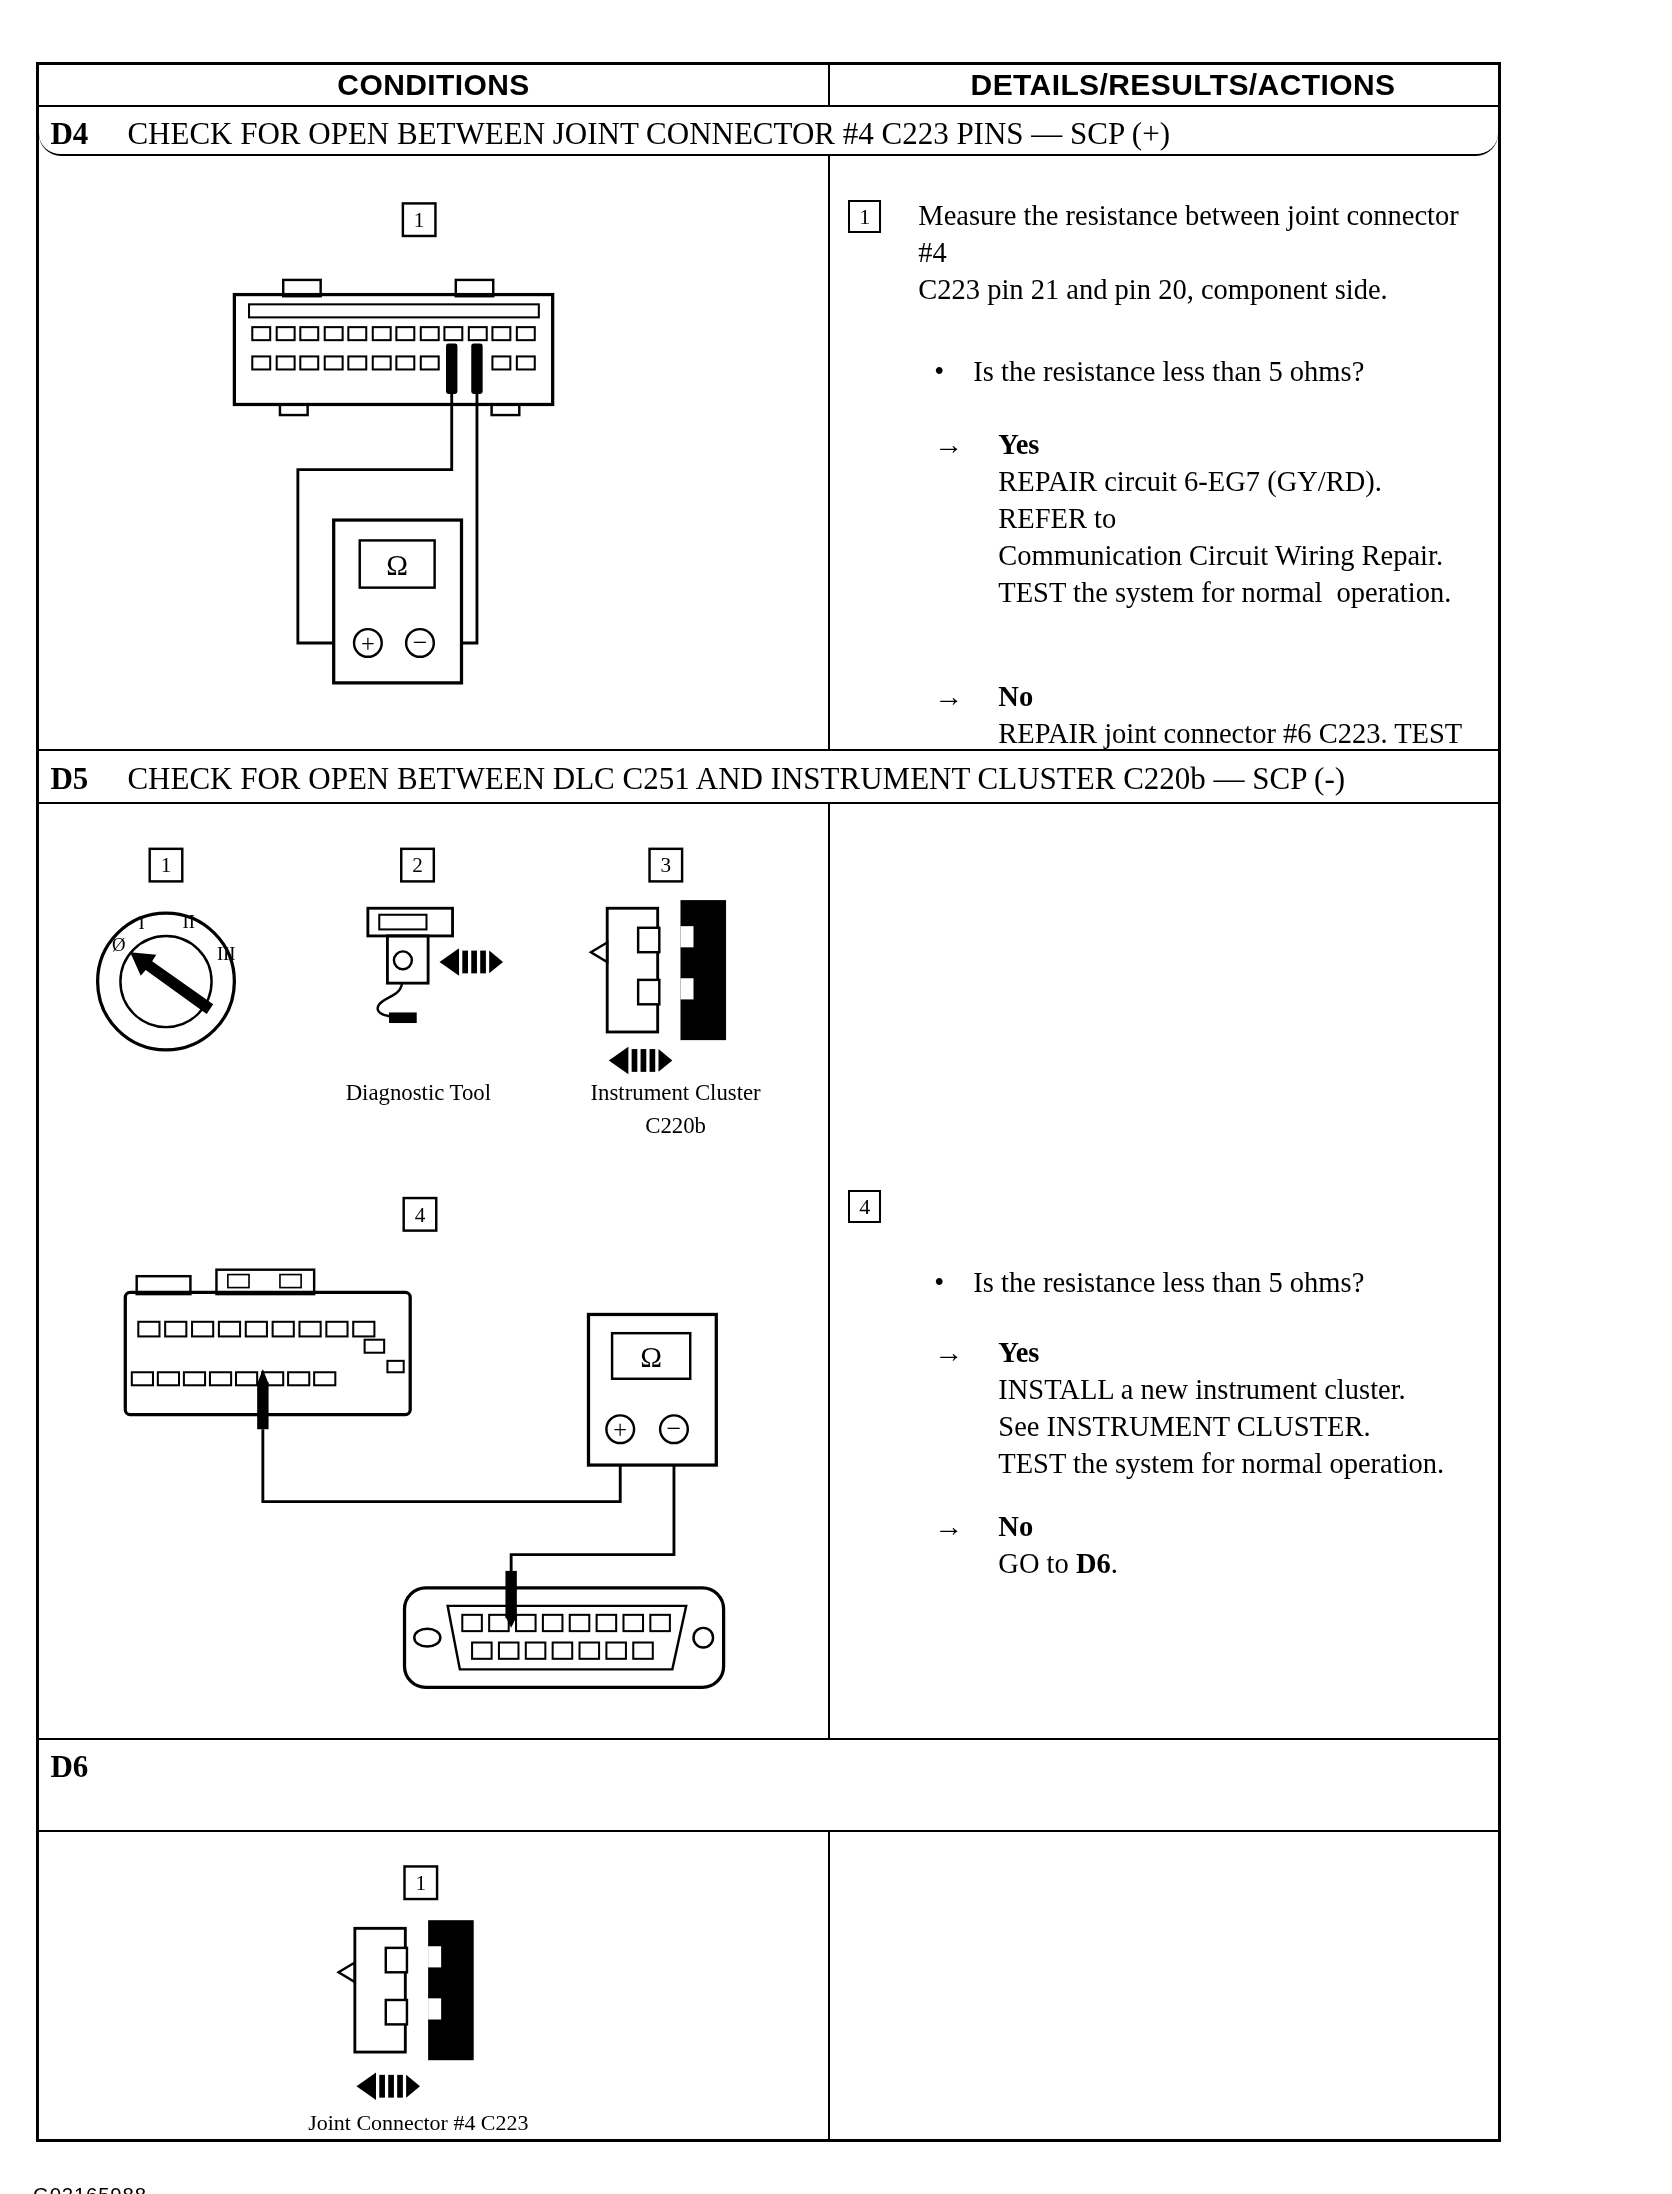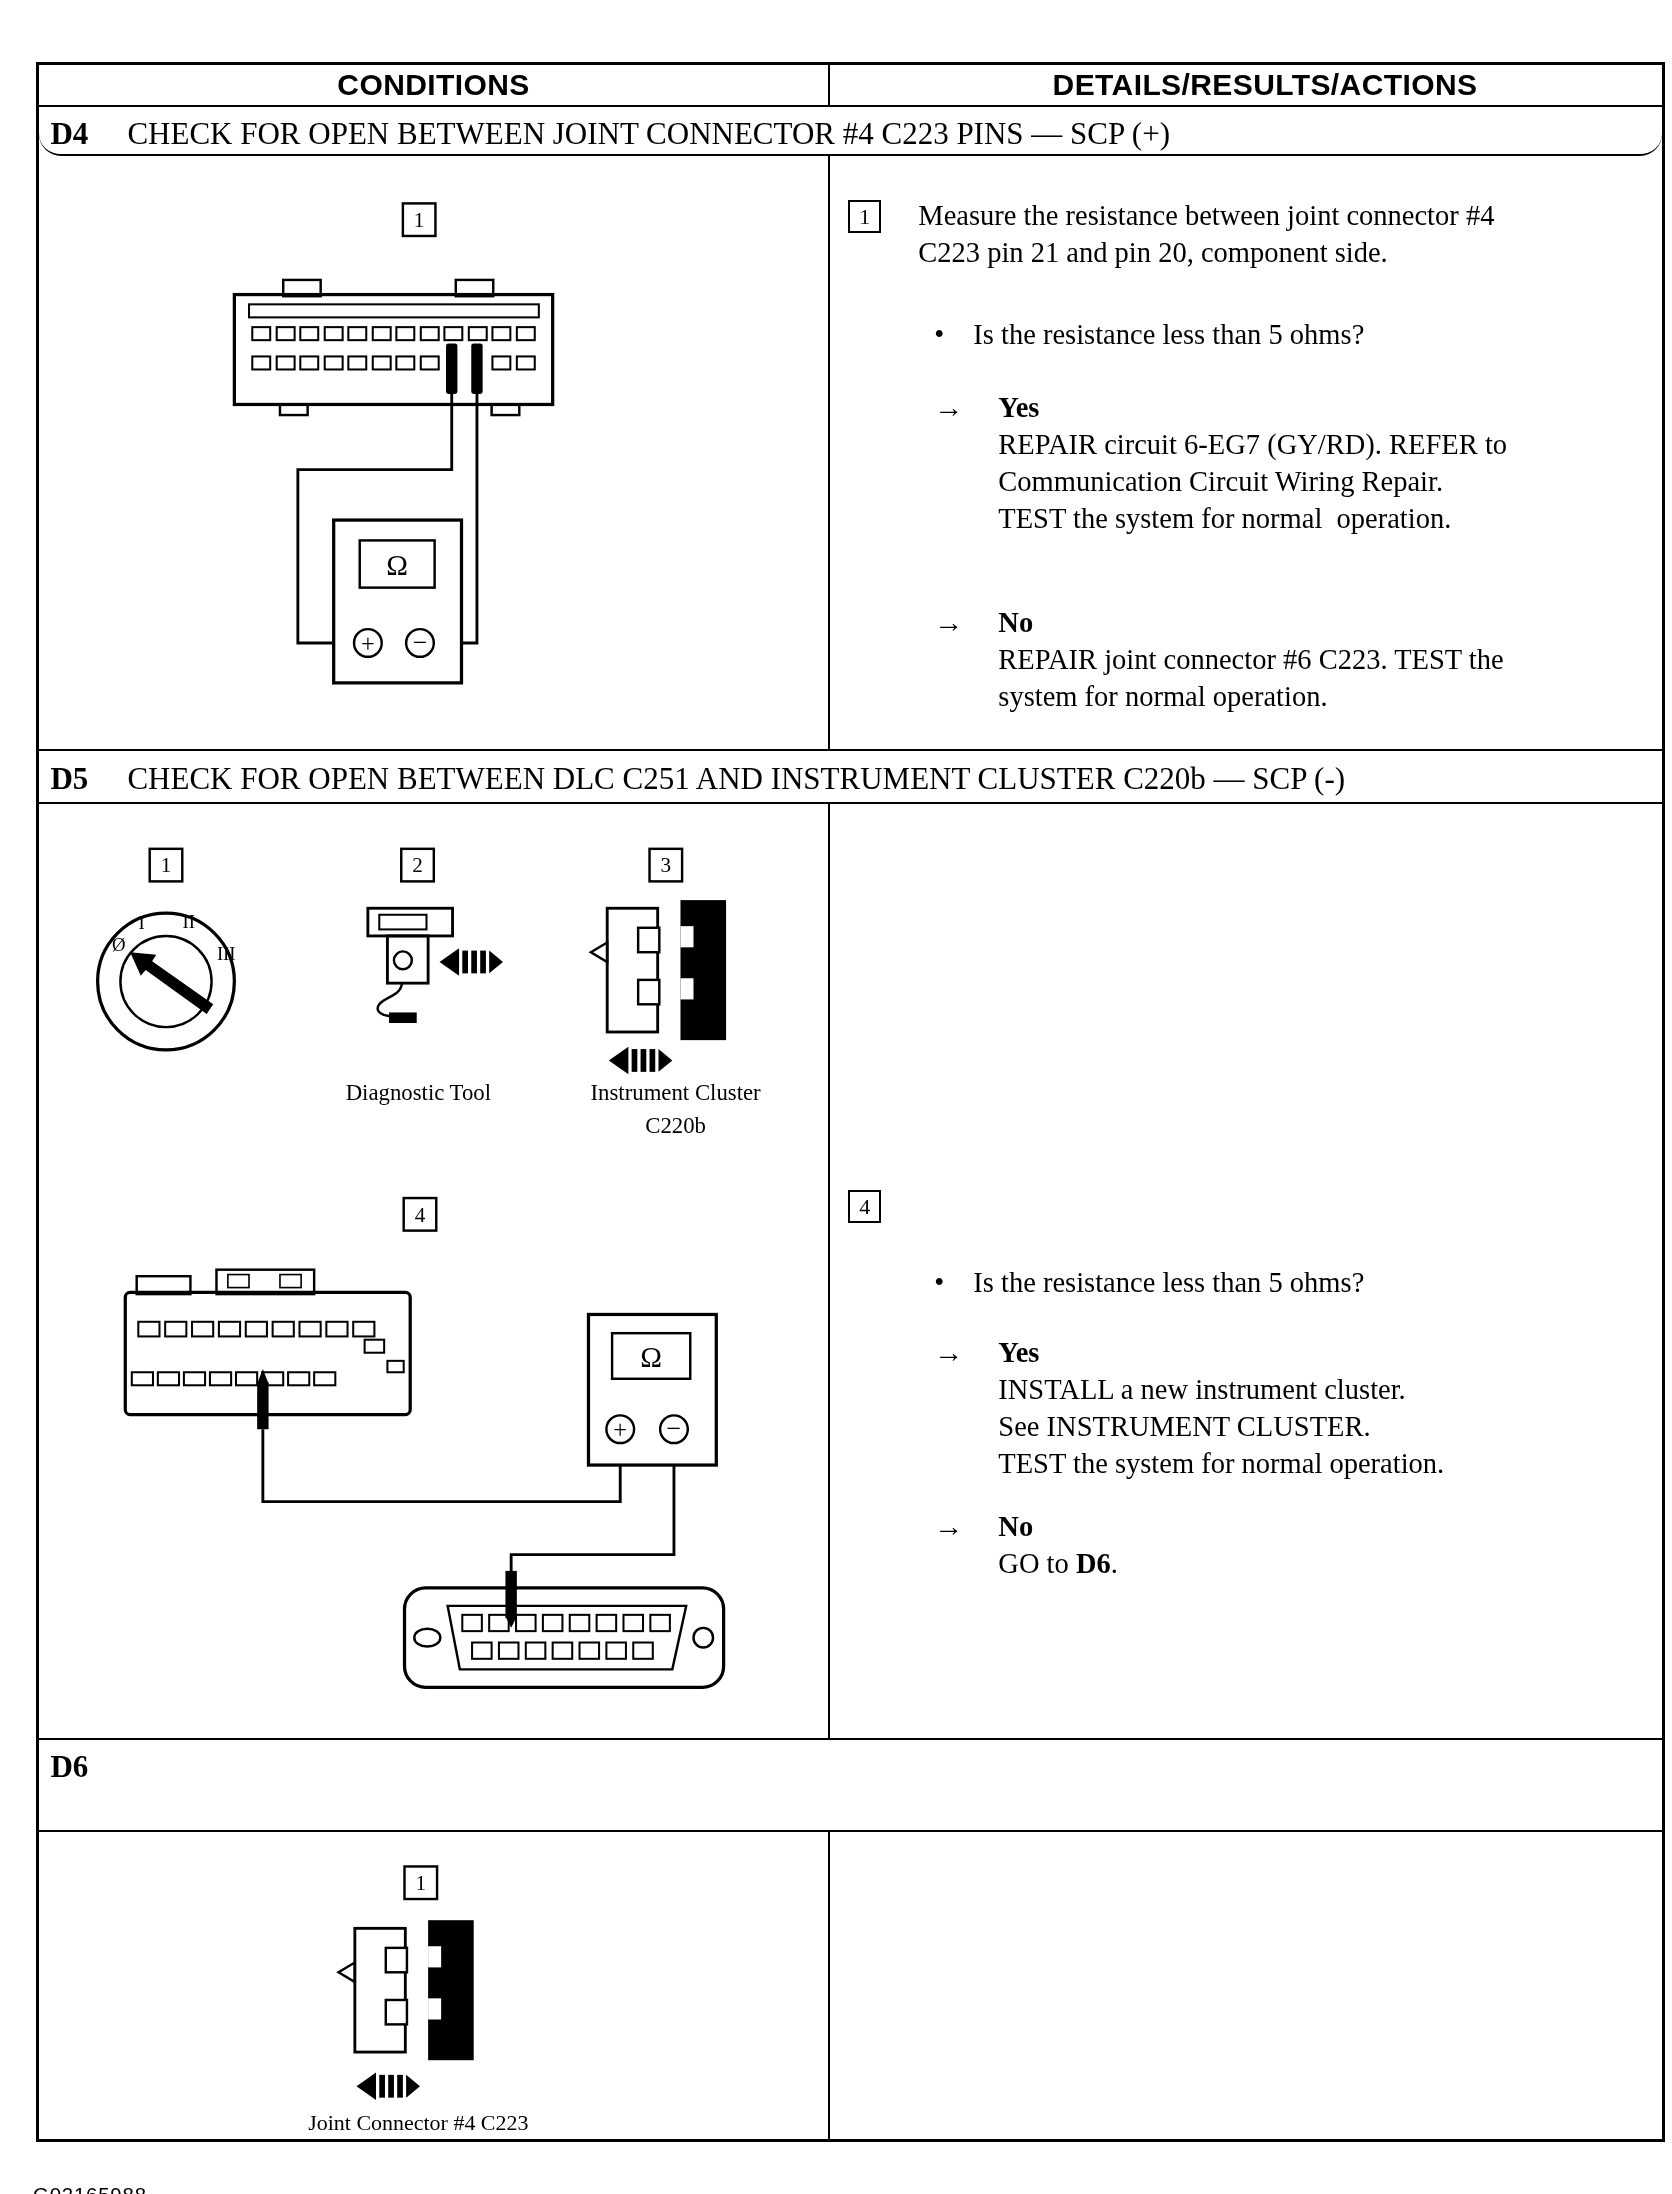--- a/index.html
+++ b/index.html
@@ -2,21 +2,21 @@
 <html style="font-size:13px"><head>
 <meta charset="utf-8">
 <style>
   * { margin:0; padding:0; box-sizing:border-box; }
   html,body { background:#fff; }
   body {
     width:1673px; height:2194px; position:relative;
     font-family:"Liberation Serif", serif; color:#000;
   }
   .ptable {
-    position:absolute; left:36px; top:62px; width:1629px; height:2080px;
+    position:absolute; left:36px; top:62px; width:1465px; height:2080px;
     border:3.3px solid #000; background:#fff;
   }
   .row { position:absolute; left:0; width:100%; border-bottom:2.4px solid #000; background:#fff; }
   .row-hd  { top:0;      height:42px; display:flex; }
   .row-d4t { top:42px;   height:49px;border-radius:22px; }
   .row-d4c { top:91px;  height:595px; }
   .row-d5t { top:687px;  height:52px; }
   .row-d5c { top:739px;  height:936px; }
   .row-d6t { top:1675px; height:92px; }
   .row-d6c { top:1767px; height:307px; border-bottom:none; }

